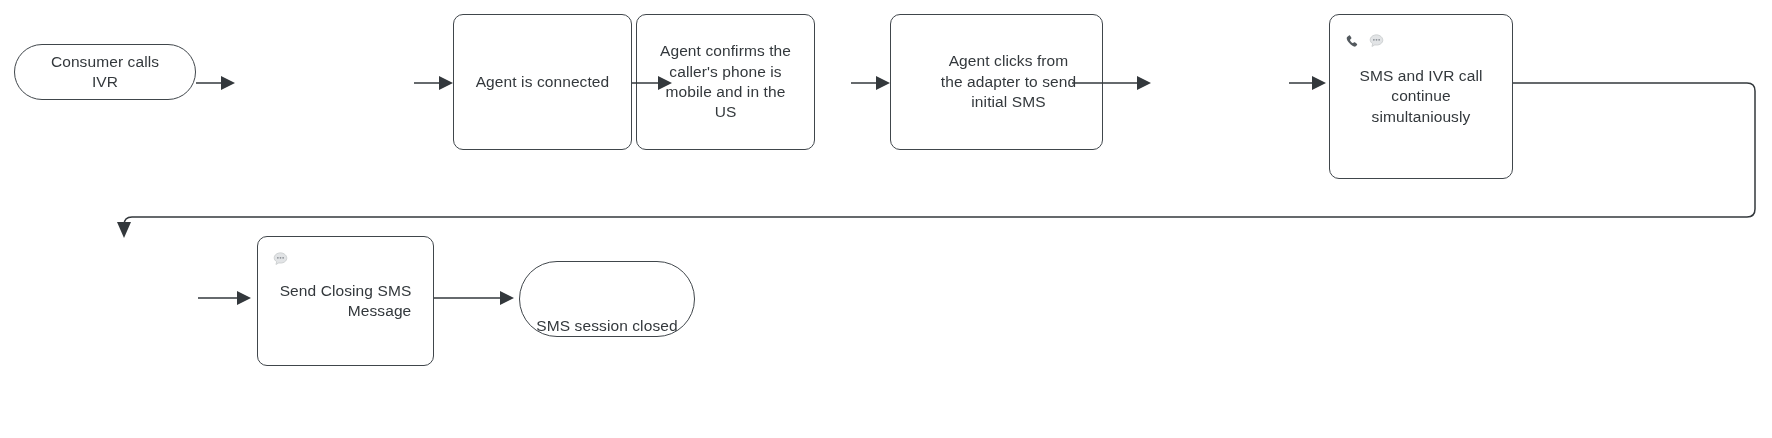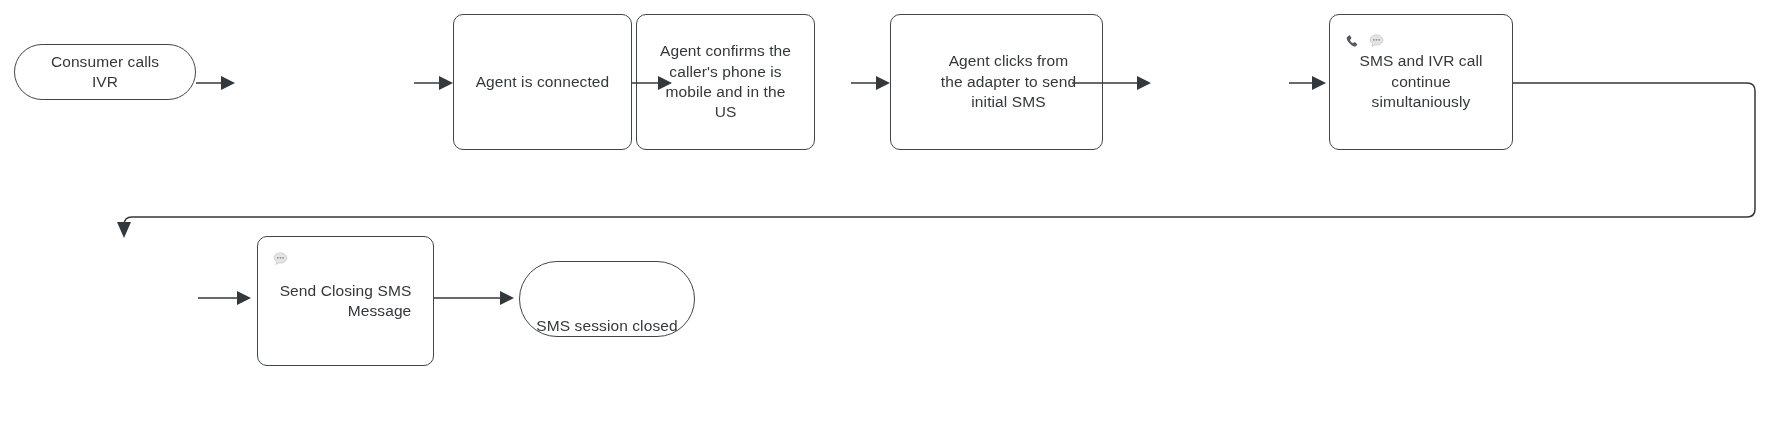--- a/index.html
+++ b/index.html
@@ -166,21 +166,21 @@
 US</span>
   </div>
 
   <div class="node shape-process" style="left:890px; top:14px; width:213px; height:136px;padding-left:24px;">
     <span class="label">Agent clicks from
 the adapter to send
 initial SMS</span>
   </div>
 
 
-  <div class="node shape-process" style="left:1329px; top:14px; width:184px; height:136px;">
+  <div class="node shape-process" style="left:1329px; top:14px; width:184px; height:165px;">
     <div class="badges" style="left:14px; top:18px;">
       <svg class="badge" viewBox="0 0 20 20">
         <path d="M5.6 3.1c.6-.5 1.4-.4 1.8.3l1.2 2c.3.6.2 1.3-.4 1.7l-.9.6c-.2.2-.3.4-.2.7.4 1.1 1.6 2.6 2.9 3.5.2.2.5.2.7 0l.8-.7c.5-.4 1.2-.4 1.7 0l1.8 1.4c.6.5.6 1.3.1 1.8l-1 1c-.6.6-1.5.8-2.3.5-1.8-.6-3.6-2-5-3.6C4.3 10 3.4 8.1 3.2 6.4c-.1-.8.2-1.6.8-2.1l1.6-1.2z" fill="#53595e"></path>
       </svg>
       <svg class="badge" viewBox="0 0 20 20">
         <path d="M10 2.2c-4.1 0-7.4 2.6-7.4 5.8 0 1.9 1.1 3.5 2.9 4.6l-.8 3.2 3.3-1.8c.6.1 1.3.2 2 .2 4.1 0 7.4-2.6 7.4-5.8S14.1 2.2 10 2.2z" fill="#e2e4e6" stroke="#c9ccce" stroke-width="1"></path>
         <circle cx="6.9" cy="8" r="1.05" fill="#8b9096"></circle>
         <circle cx="10" cy="8" r="1.05" fill="#8b9096"></circle>
         <circle cx="13.1" cy="8" r="1.05" fill="#8b9096"></circle>
       </svg>

